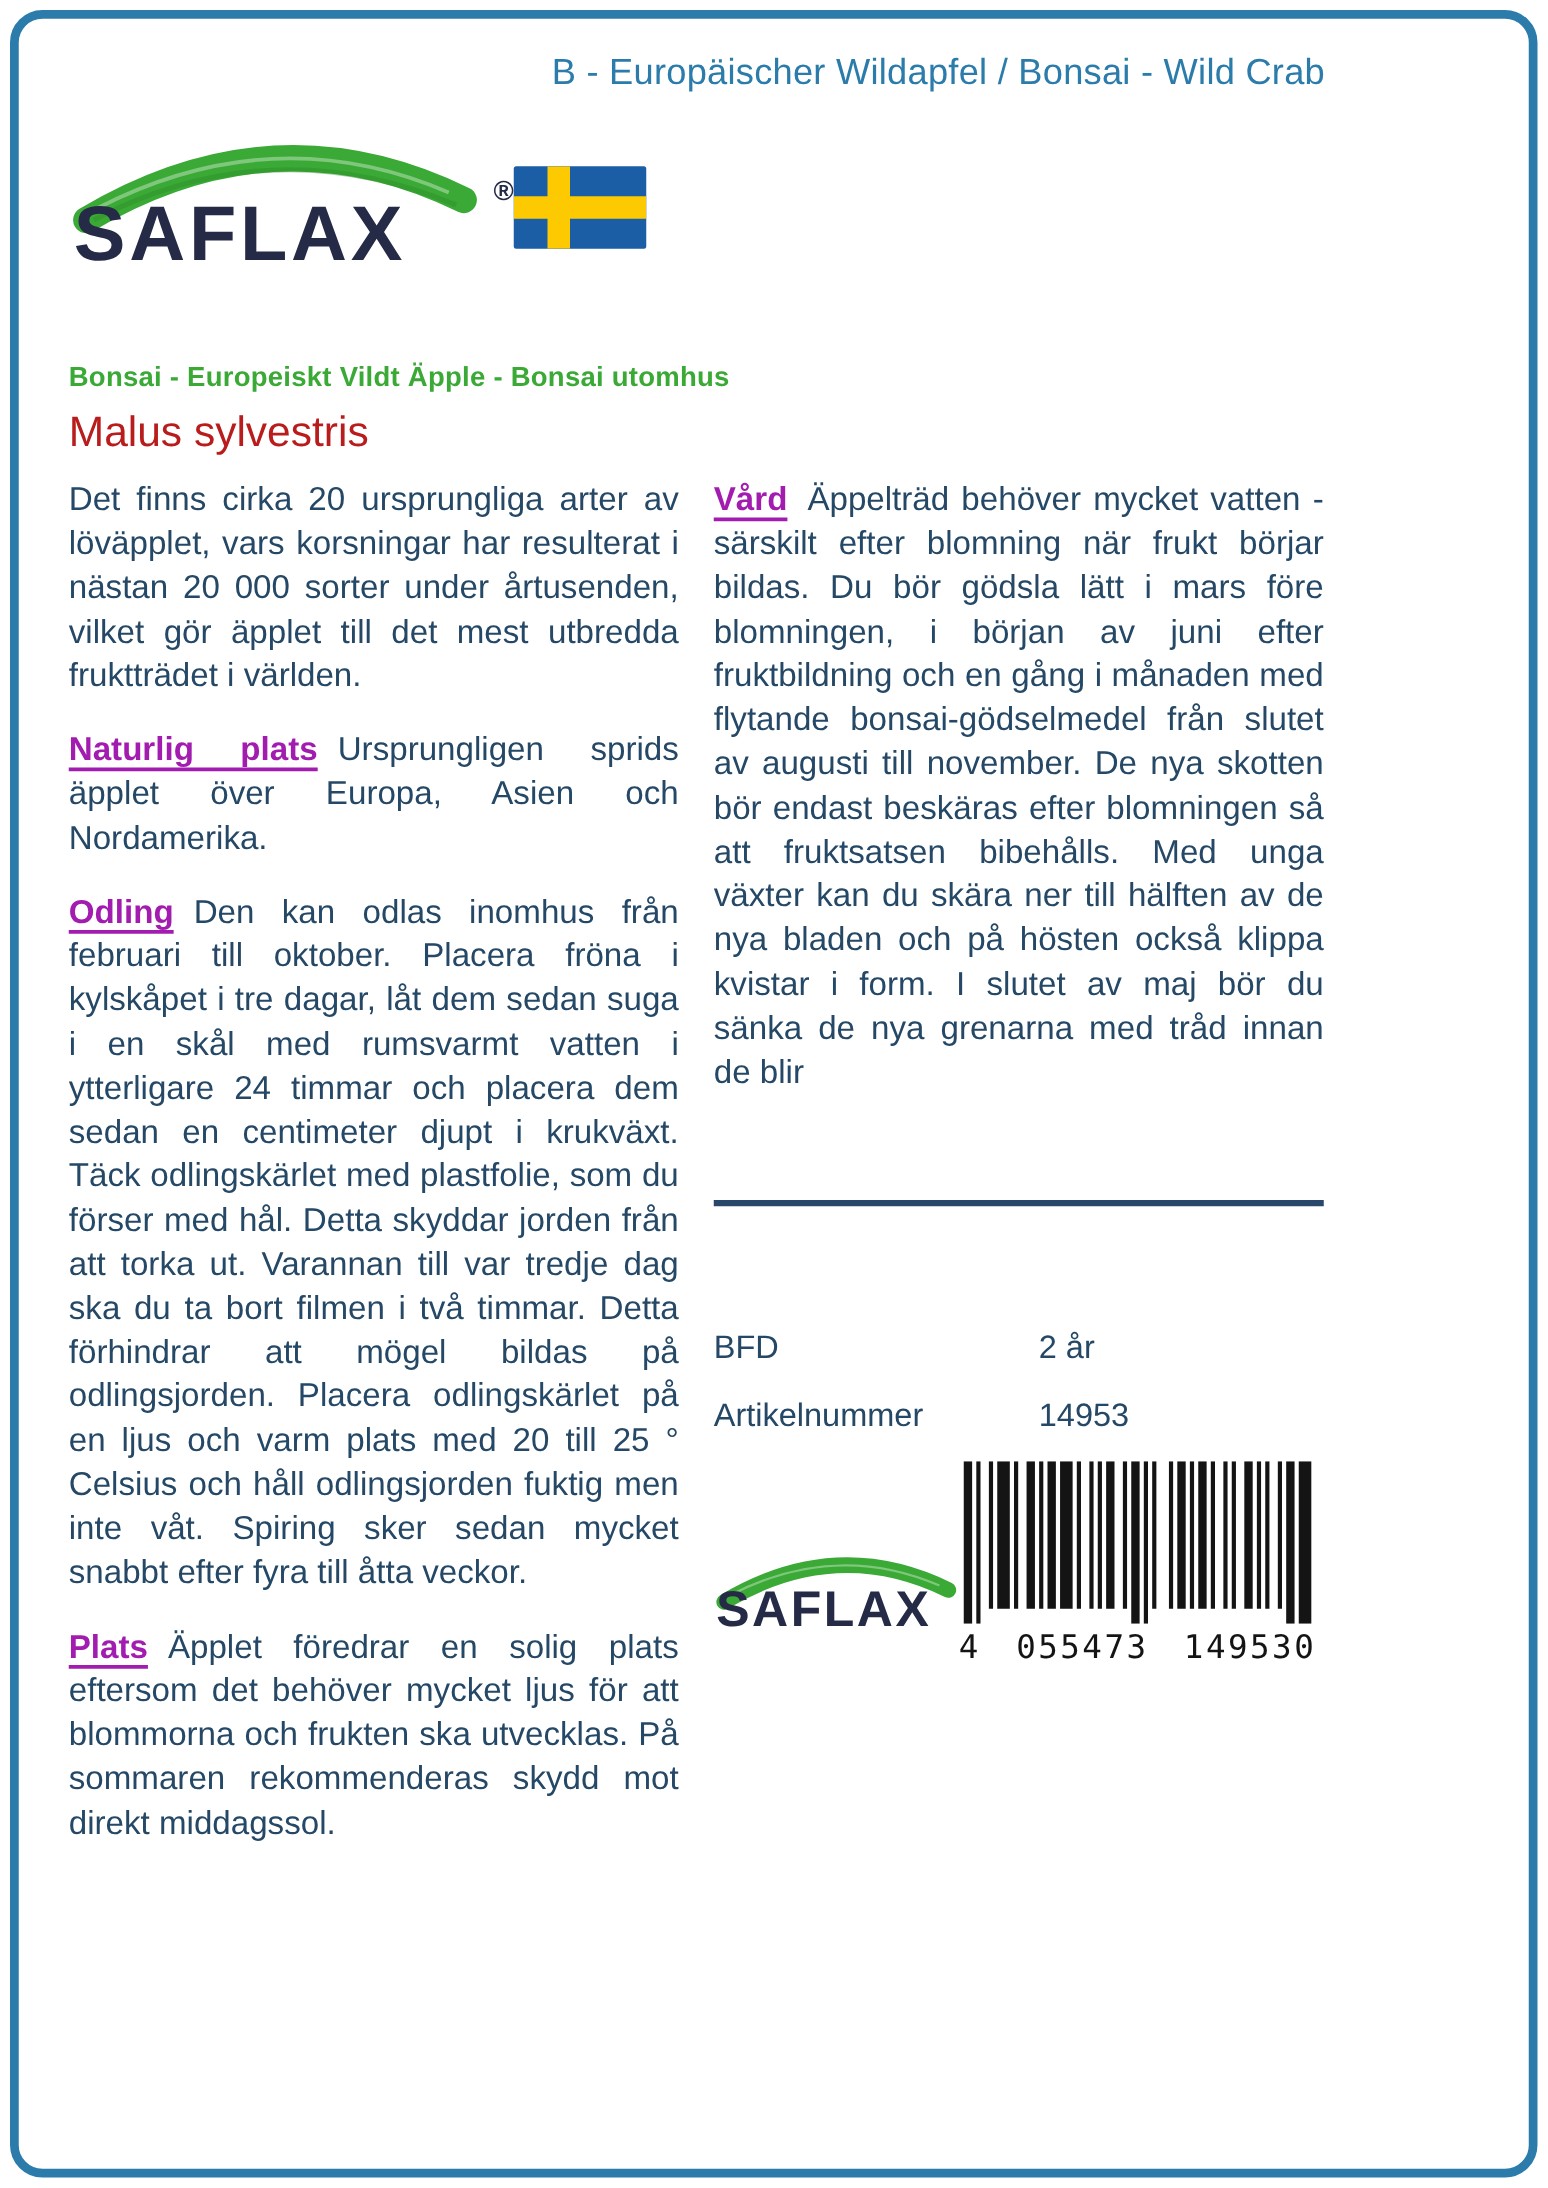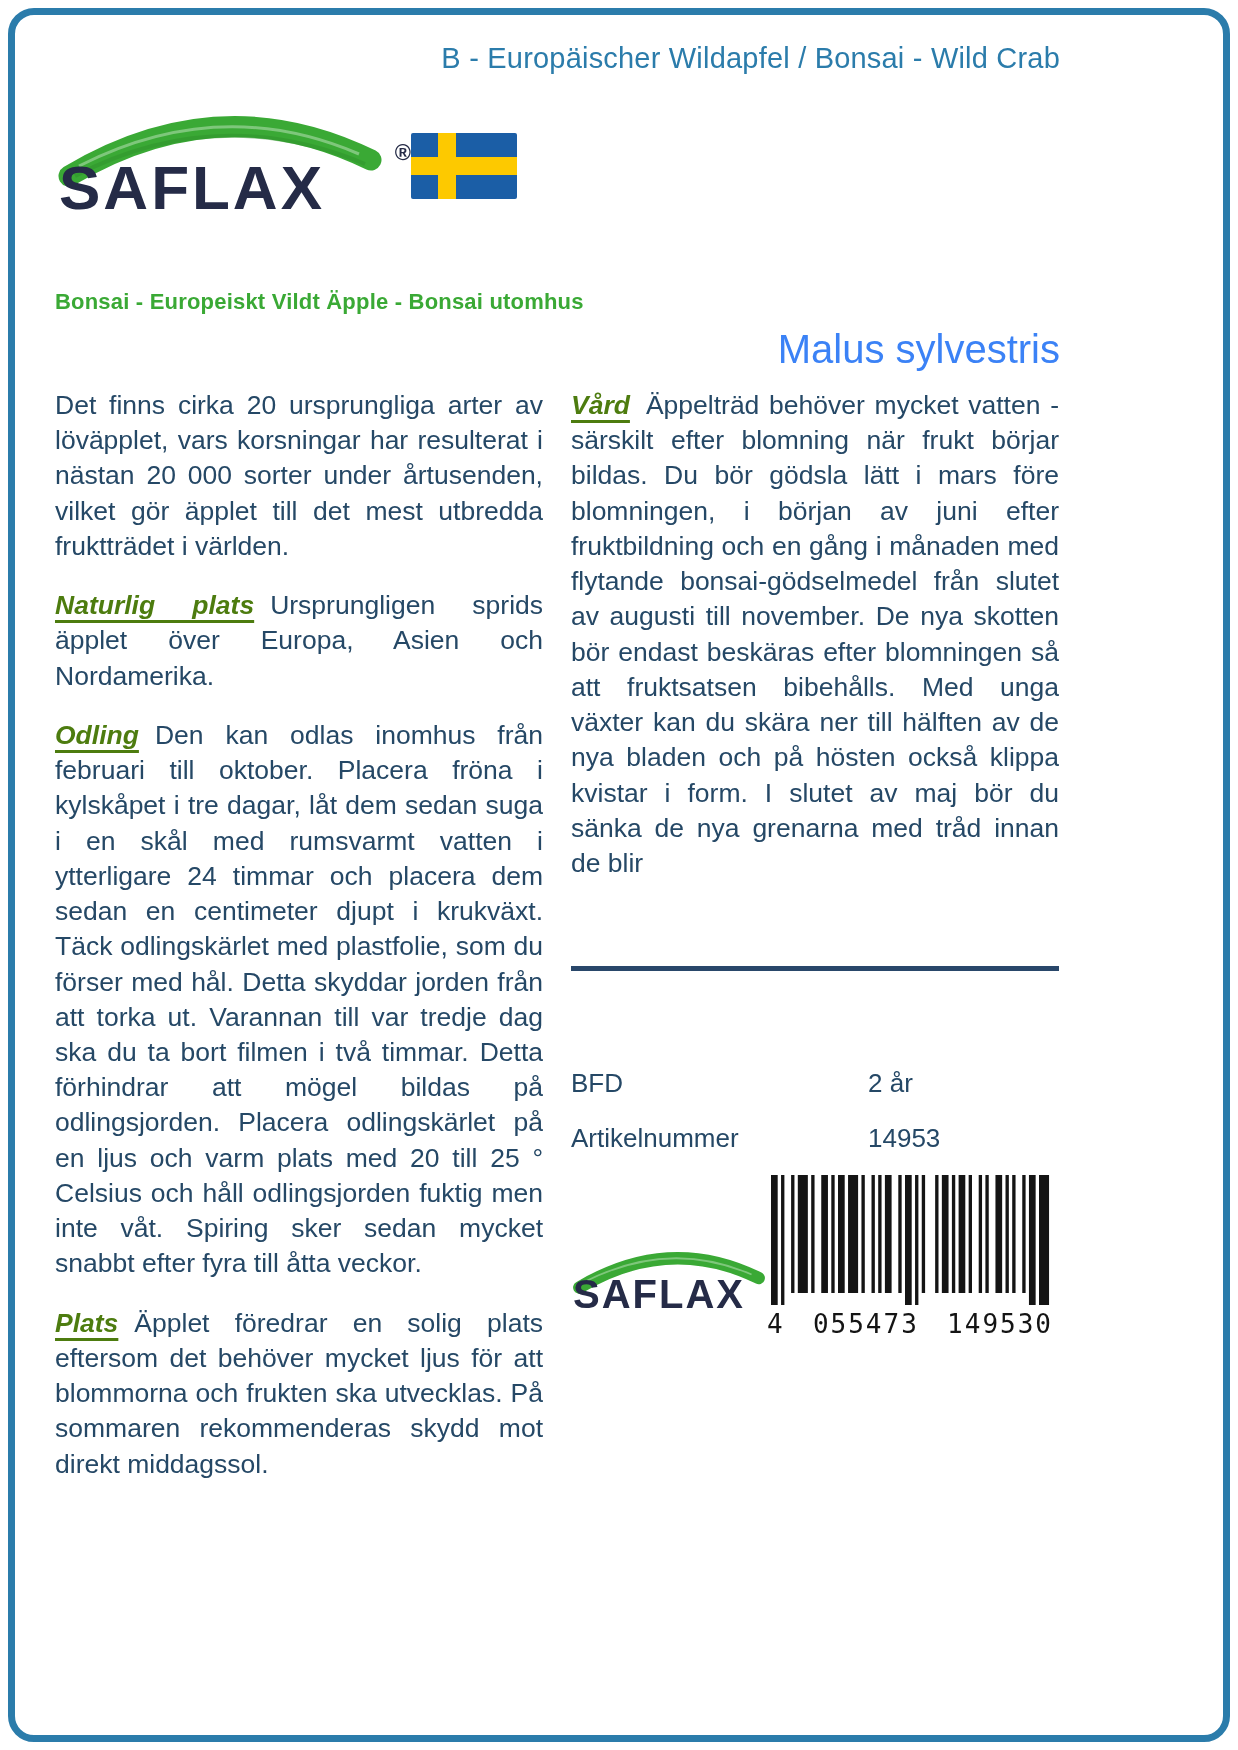--- a/index.html
+++ b/index.html
@@ -52,53 +52,51 @@
 
   .page-title {
     margin-top: 52px;
     color: #3aa935;
     font-size: 22px;
     font-weight: bold;
     letter-spacing: .2px;
   }
   .subtitle {
     margin-top: 12px;
-    text-align: right;
-    color: #3b82f6;
-    font-size: 40px;
+    color: #b91c1c;
+    font-size: 34px;
   }
 
   .columns { display: flex; gap: 28px; margin-top: 16px; }
   .col {
     width: 488px;
     color: #254866;
     font-size: 26.5px;
     line-height: 1.33;
     text-align: justify;
     hyphens: auto;
   }
   .col p { margin: 0 0 24px 0; }
   .sec-h {
-    color: #4d7c0f;
+    color: #a21caf;
     font-weight: bold;
     text-decoration: underline;
     text-decoration-thickness: 3px;
     text-underline-offset: 6px;
     padding-right: 6px;
     margin-right: 10px;
-    font-style: italic;
   }
 
   .divider {
     border: none;
     border-top: 5px solid #29476a;
     margin: 85px 0 0 0;
   }
   .info-block { margin-top: 95px; font-size: 26px; }
-  .info-row { display: flex; margin-bottom: 20px; gap: 37px; }
+  .info-row { display: flex; margin-bottom: 20px; }
   .info-label { width: 260px; }
   .footer-row {
     display: flex; justify-content: space-between; align-items: flex-end;
     margin-top: 16px;
   }
   .logo-small { width: 196px; margin-bottom: 28px; }
   .logo-small svg { display: block; width: 196px; height: auto; }
   .logo-small .logo-text-sm {
     font-weight: bold; color: #252b47; font-size: 40px;
     letter-spacing: 2px; margin-top: -22px; margin-left: 2px; line-height: 1;

